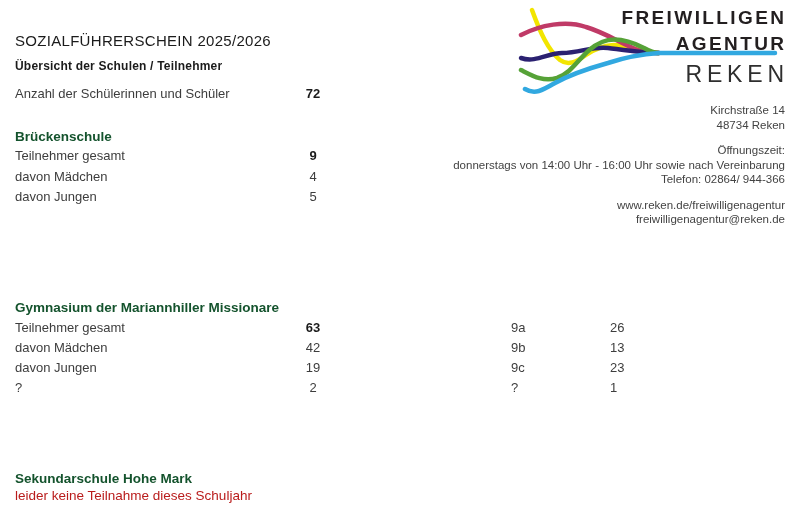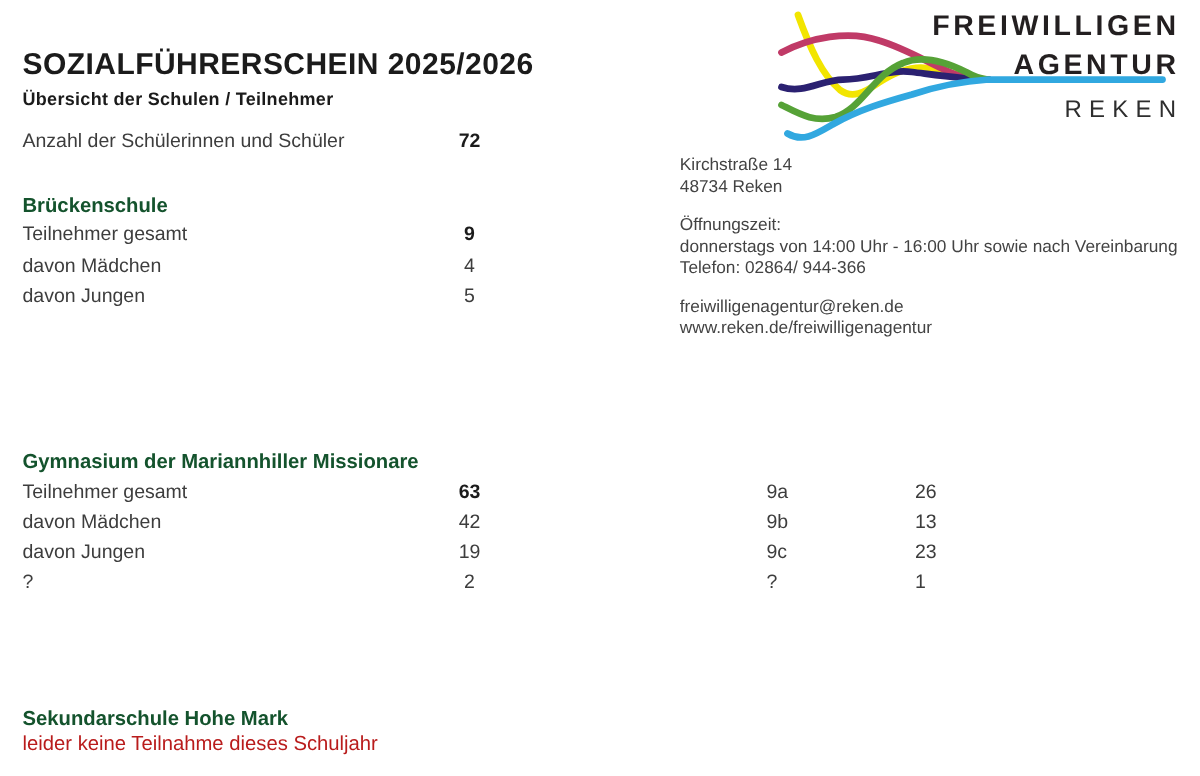--- a/index.html
+++ b/index.html
@@ -7,45 +7,45 @@
     width: 800px; height: 517px;
     background: #ffffff;
     font-family: "Liberation Sans", sans-serif;
     position: relative;
     overflow: hidden;
     color: #3d3d3d;
   }
   .abs { position: absolute; }
 
   
-  .title    { left: 15px; top: 32px; font-size: 20px; font-weight: 700; color: #1b1b1b; letter-spacing: .3px; }
+  .title    { left: 15px; top: 32px; font-size: 15px; font-weight: 400; color: #1b1b1b; letter-spacing: .3px; }
   .subtitle { left: 15px; top: 59px; font-size: 12px; font-weight: 700; color: #1b1b1b; letter-spacing: .2px; }
 
   
   .row { position: absolute; left: 15px; width: 700px; height: 17px; font-size: 13px; color: #3d3d3d; }
   .row .label { position: absolute; left: 0; top: 0; white-space: nowrap; }
   .row .val   { position: absolute; left: 272px; width: 52px; text-align: center; }
   .row .cls   { position: absolute; left: 496px; width: 44px; text-align: left; }
   .row .cval  { position: absolute; left: 595px; width: 52px; text-align: left; }
   .b { font-weight: 700; color: #1b1b1b; }
 
   .sec-head { position: absolute; left: 15px; font-size: 13.5px; font-weight: 700; color: #14532d; white-space: nowrap; }
   .note     { position: absolute; left: 15px; top: 488px; font-size: 13.5px; color: #b91c1c; }
 
   
-  .contact { position: absolute; right: 15px; top: 103px; text-align: left;
+  .contact { position: absolute; right: 15px; top: 103px; text-align: right;
              font-size: 11.5px; line-height: 14.5px; color: #434343; }
   .contact .gap { height: 11px; }
 
   
   .logo-waves { position: absolute; left: 518px; top: 2px; width: 272px; height: 92px; }
   .logo-text  { position: absolute; right: 16px; top: 5px; display: flex; flex-direction: column; align-items: flex-end; }
   .logo-l1, .logo-l2 { font-size: 19px; font-weight: 700; color: #231f20; letter-spacing: 2.4px; margin-right: -2.4px; line-height: 25px; }
   .logo-l2 { margin-top: 1px; }
-  .logo-l3 { font-size: 16px; font-weight: 400; color: #2e2e2e; letter-spacing: 4.8px; margin-right: -4.8px; line-height: 22px; margin-top: 7px; }
+  .logo-l3 { font-size: 23px; font-weight: 400; color: #2e2e2e; letter-spacing: 4.8px; margin-right: -4.8px; line-height: 22px; margin-top: 7px; }
 </style>
 </head>
 <body>
 
 <svg class="logo-waves" viewBox="0 0 272 92">
   <g fill="none" stroke-width="4.5" stroke-linecap="round">
     <path d="M 14,8 C 22,30 30,48 42,58 C 50,64 58,60 68,53 C 80,45 92,41 104,44 C 118,47 130,50 140,51" stroke="#f2e500"></path>
     <path d="M 3,33 C 22,23 48,18 68,25 C 88,31 104,42 120,48 C 128,51 135,51 141,51" stroke="#c03a67"></path>
     <path d="M 3,56 C 18,61 30,51 44,51 C 62,51 74,44 90,46 C 106,48 126,51 141,51" stroke="#2b2171"></path>
     <path d="M 3,68 C 15,74 25,80 39,76 C 57,70 64,48 84,40 C 98,34 114,40 126,46 C 133,50 137,51 141,51" stroke="#56a237"></path>
@@ -60,22 +60,22 @@
 </div>
 
 <div class="contact">
   <div>Kirchstraße 14</div>
   <div>48734 Reken</div>
   <div class="gap"></div>
   <div>Öffnungszeit:</div>
   <div>donnerstags von 14:00 Uhr - 16:00 Uhr sowie nach Vereinbarung</div>
   <div>Telefon: 02864/ 944-366</div>
   <div class="gap"></div>
+  <div>www.reken.de/freiwilligenagentur</div>
   <div>freiwilligenagentur@reken.de</div>
-  <div>www.reken.de/freiwilligenagentur</div>
 </div>
 
 <div class="abs title">SOZIALFÜHRERSCHEIN 2025/2026</div>
 <div class="abs subtitle">Übersicht der Schulen / Teilnehmer</div>
 
 <div class="row" style="top:86px">
   <span class="label">Anzahl der Schülerinnen und Schüler</span>
   <span class="val b">72</span>
 </div>
 

